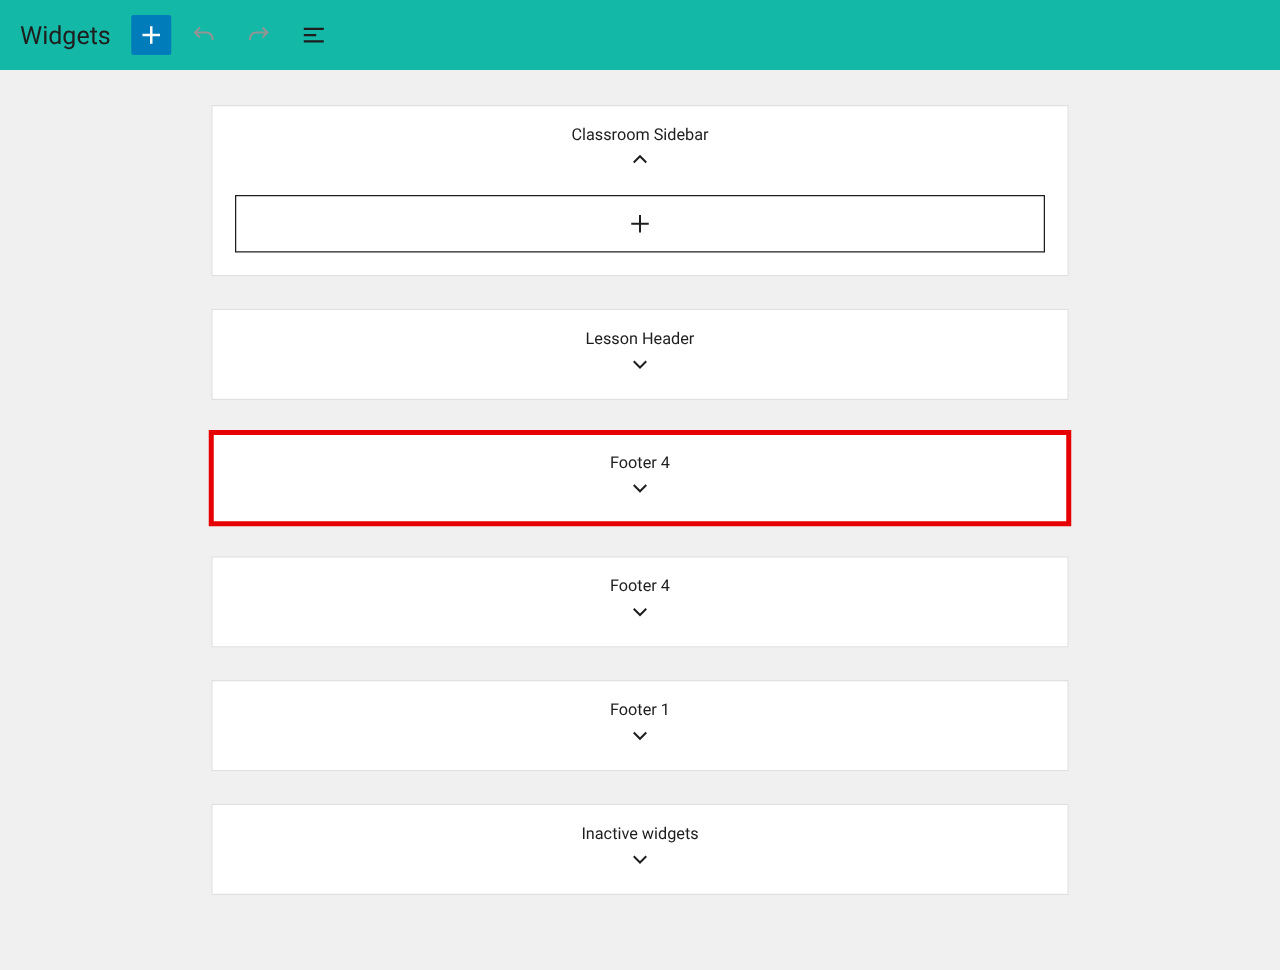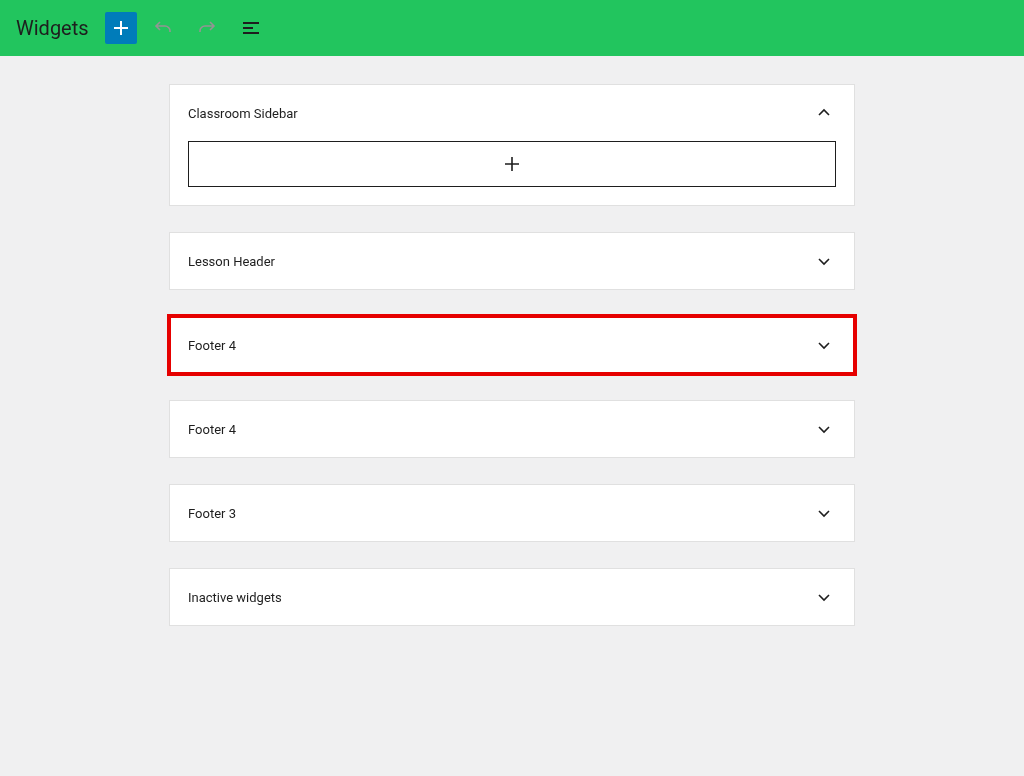--- a/index.html
+++ b/index.html
@@ -4,21 +4,21 @@
   <style>
     * { box-sizing: border-box; margin: 0; padding: 0; }
     body {
       font-family: -apple-system, BlinkMacSystemFont, "Segoe UI", Roboto, sans-serif;
       background: #f0f0f1;
       width: 1024px;
       height: 776px;
       overflow: hidden;
     }
     .toolbar {
-      background: #22c55e;
+      background: #14b8a6;
       height: 56px;
       display: flex;
       align-items: center;
       padding: 0 16px;
       gap: 8px;
     }
     .toolbar-title {
       font-size: 20px;
       font-weight: 400;
       color: #1e1e1e;
@@ -60,20 +60,21 @@
       background: #fff;
       border: 1px solid #e0e0e0;
       position: relative;
     }
     .panel-header {
       display: flex;
       align-items: center;
       justify-content: space-between;
       padding: 16px 18px;
       cursor: pointer;
+      flex-direction: column;
     }
     .panel-title {
       font-size: 13px;
       color: #1e1e1e;
       font-weight: 400;
     }
     .panel-body {
       padding: 0 18px 18px 18px;
     }
     .add-block {
@@ -179,21 +180,21 @@
       <span>
         <svg width="24" height="24" viewBox="0 0 24 24">
             <path d="M7 10l5 5 5-5" stroke="#1e1e1e" stroke-width="1.6" fill="none"></path>
           </svg>
       </span>
     </div>
   </div>
 
   <div class="panel">
     <div class="panel-header">
-      <span class="panel-title">Footer 3</span>
+      <span class="panel-title">Footer 1</span>
       <span>
         <svg width="24" height="24" viewBox="0 0 24 24">
             <path d="M7 10l5 5 5-5" stroke="#1e1e1e" stroke-width="1.6" fill="none"></path>
           </svg>
       </span>
     </div>
   </div>
 
   <div class="panel">
     <div class="panel-header">

